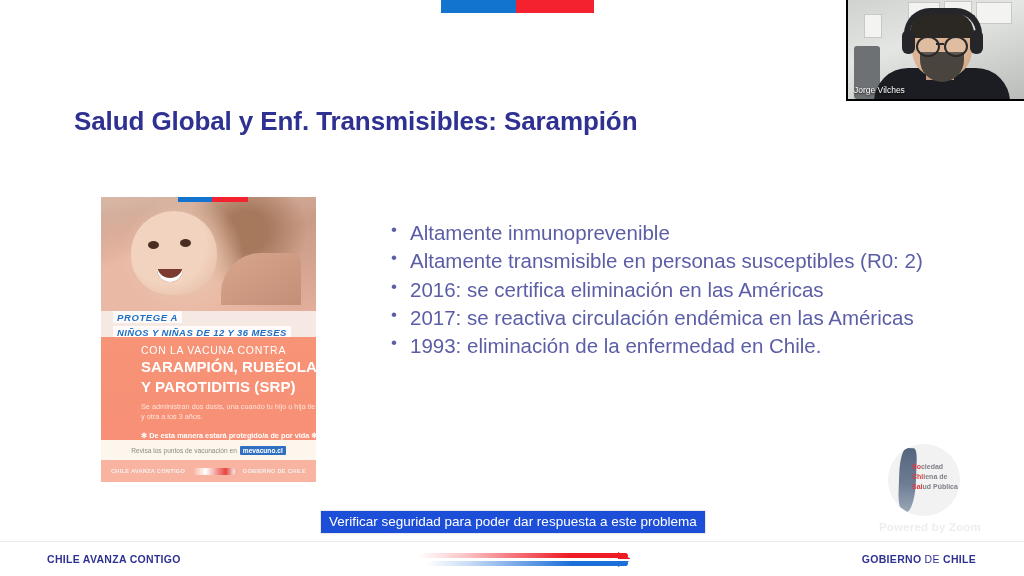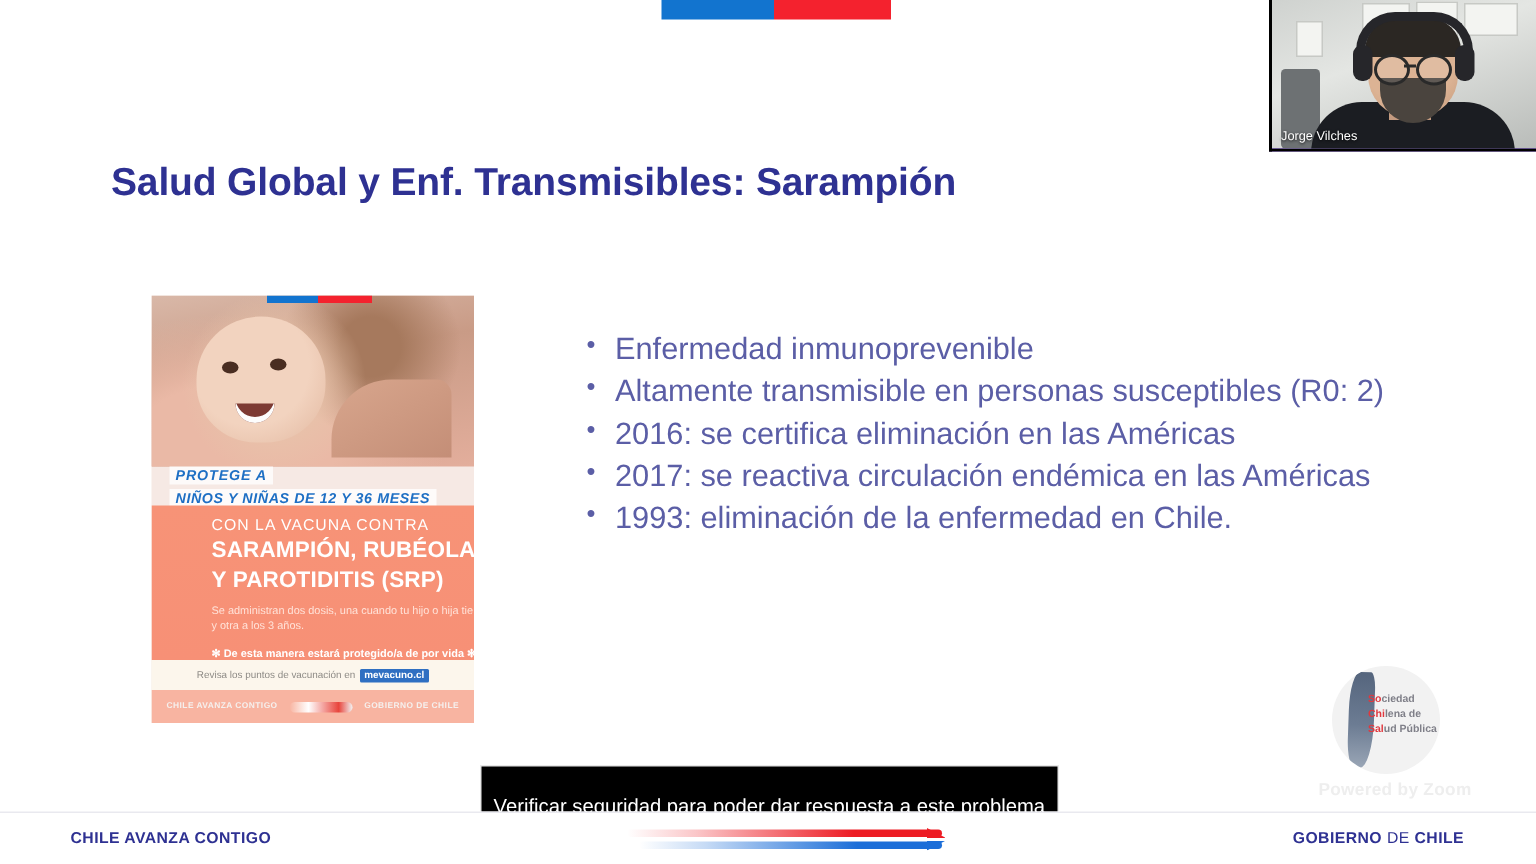--- a/index.html
+++ b/index.html
@@ -240,24 +240,24 @@
     top: -1px;
     font-size: 17px;
     color: #5b5ea6;
   }
 
   
   #caption {
     position: absolute;
     left: 320px;
     top: 510px;
-    background: #000000;
+    background: #1d4ed8;
     color: #ffffff;
     font-size: 13.5px;
-    padding: 19px 8px 4px 8px;
+    padding: 3px 8px 4px 8px;
     white-space: nowrap;
     border: 1px solid #e8e8e8;
   }
 
   
   #schsp-logo {
     position: absolute;
     left: 888px;
     top: 444px;
     width: 72px;
@@ -514,21 +514,21 @@
 
     <div class="poster-footer">
       <span class="pf-left">CHILE AVANZA CONTIGO</span>
       <span class="pf-swoosh"></span>
       <span class="pf-right">GOBIERNO DE CHILE</span>
     </div>
   </div>
 
   <div id="bullets">
     <ul>
-      <li>Enfermedad inmunoprevenible</li>
+      <li>Altamente inmunoprevenible</li>
       <li>Altamente transmisible en personas susceptibles (R0: 2)</li>
       <li>2016: se certifica eliminación en las Américas</li>
       <li>2017: se reactiva circulación endémica en las Américas</li>
       <li>1993: eliminación de la enfermedad en Chile.</li>
     </ul>
   </div>
 
   <div id="caption">Verificar seguridad para poder dar respuesta a este problema</div>
 
   <div id="schsp-logo">

